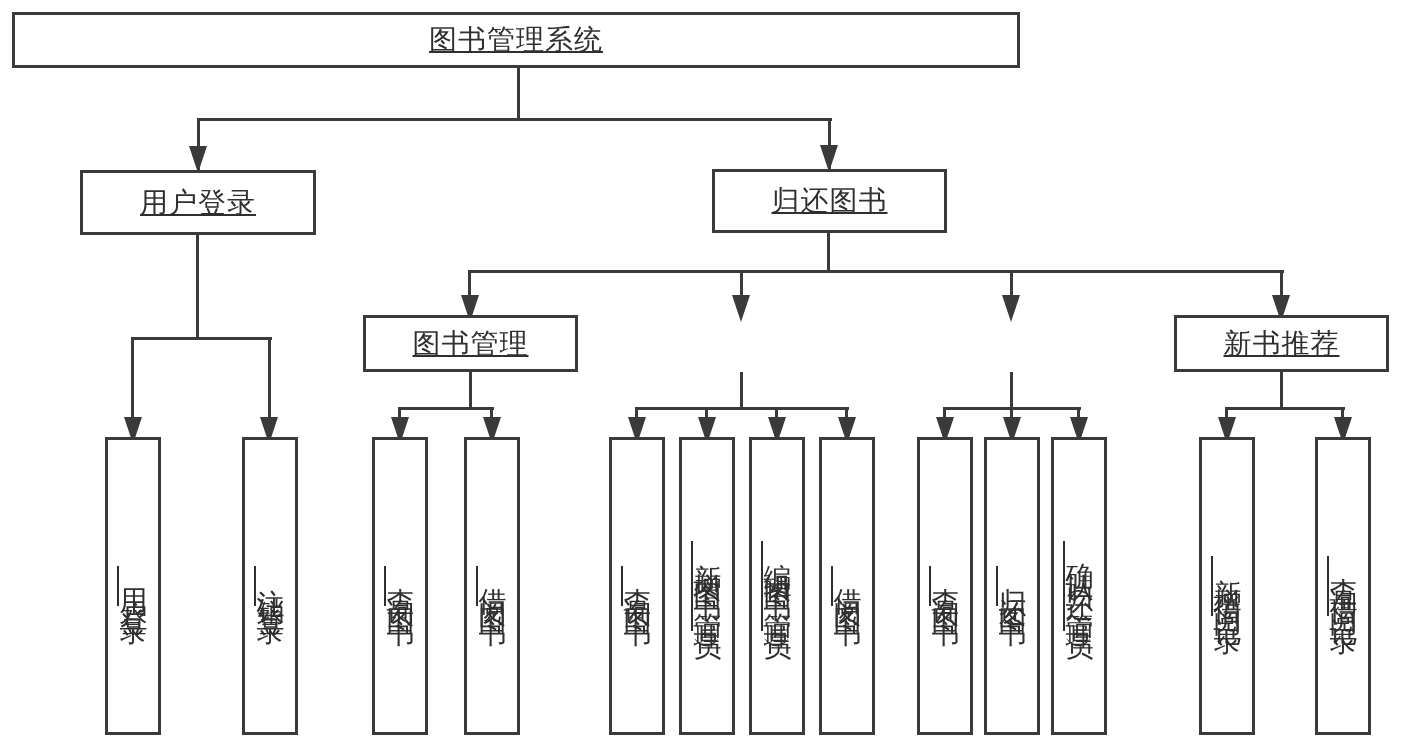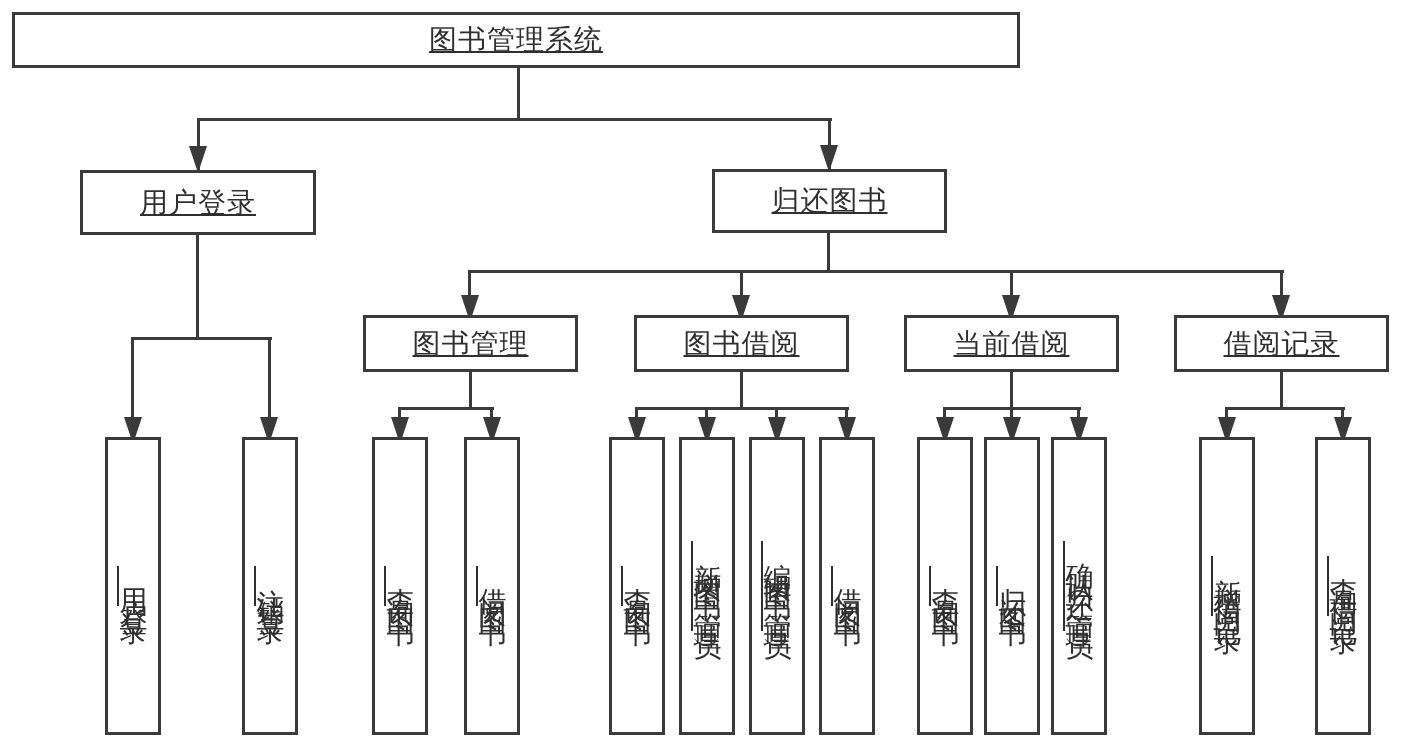--- a/index.html
+++ b/index.html
@@ -101,23 +101,21 @@
   <div class="drop" style="left:468px;top:270px;height:45px"></div>
   <div class="drop" style="left:740px;top:270px;height:45px"></div>
   <div class="drop" style="left:1010px;top:270px;height:45px"></div>
   <div class="drop" style="left:1280px;top:270px;height:45px"></div>
   <div class="arrow" style="left:461px;top:295px"></div>
   <div class="arrow" style="left:732px;top:295px"></div>
   <div class="arrow" style="left:1002px;top:295px"></div>
   <div class="arrow" style="left:1272px;top:295px"></div>
 
   <div class="box" style="left:363px;top:315px;width:215px;height:57px">图书管理</div>
-  <div class="box" style="left:634px;top:315px;width:215px;height:57px">图书借阅</div>
-  <div class="box" style="left:904px;top:315px;width:215px;height:57px">当前借阅</div>
-  <div class="box" style="left:1174px;top:315px;width:215px;height:57px">借阅记录</div>
+  <div class="box" style="left:1174px;top:315px;width:215px;height:57px">新书推荐</div>
 
   <div class="vline" style="left:469px;top:372px;height:35px"></div>
   <div class="hline" style="left:398px;top:407px;width:96px"></div>
   <div class="drop" style="left:398px;top:407px;height:30px"></div>
   <div class="drop" style="left:490px;top:407px;height:30px"></div>
   <div class="arrow" style="left:391px;top:417px"></div>
   <div class="arrow" style="left:483px;top:417px"></div>
 
   <div class="vline" style="left:740px;top:372px;height:35px"></div>
   <div class="hline" style="left:635px;top:407px;width:214px"></div>

